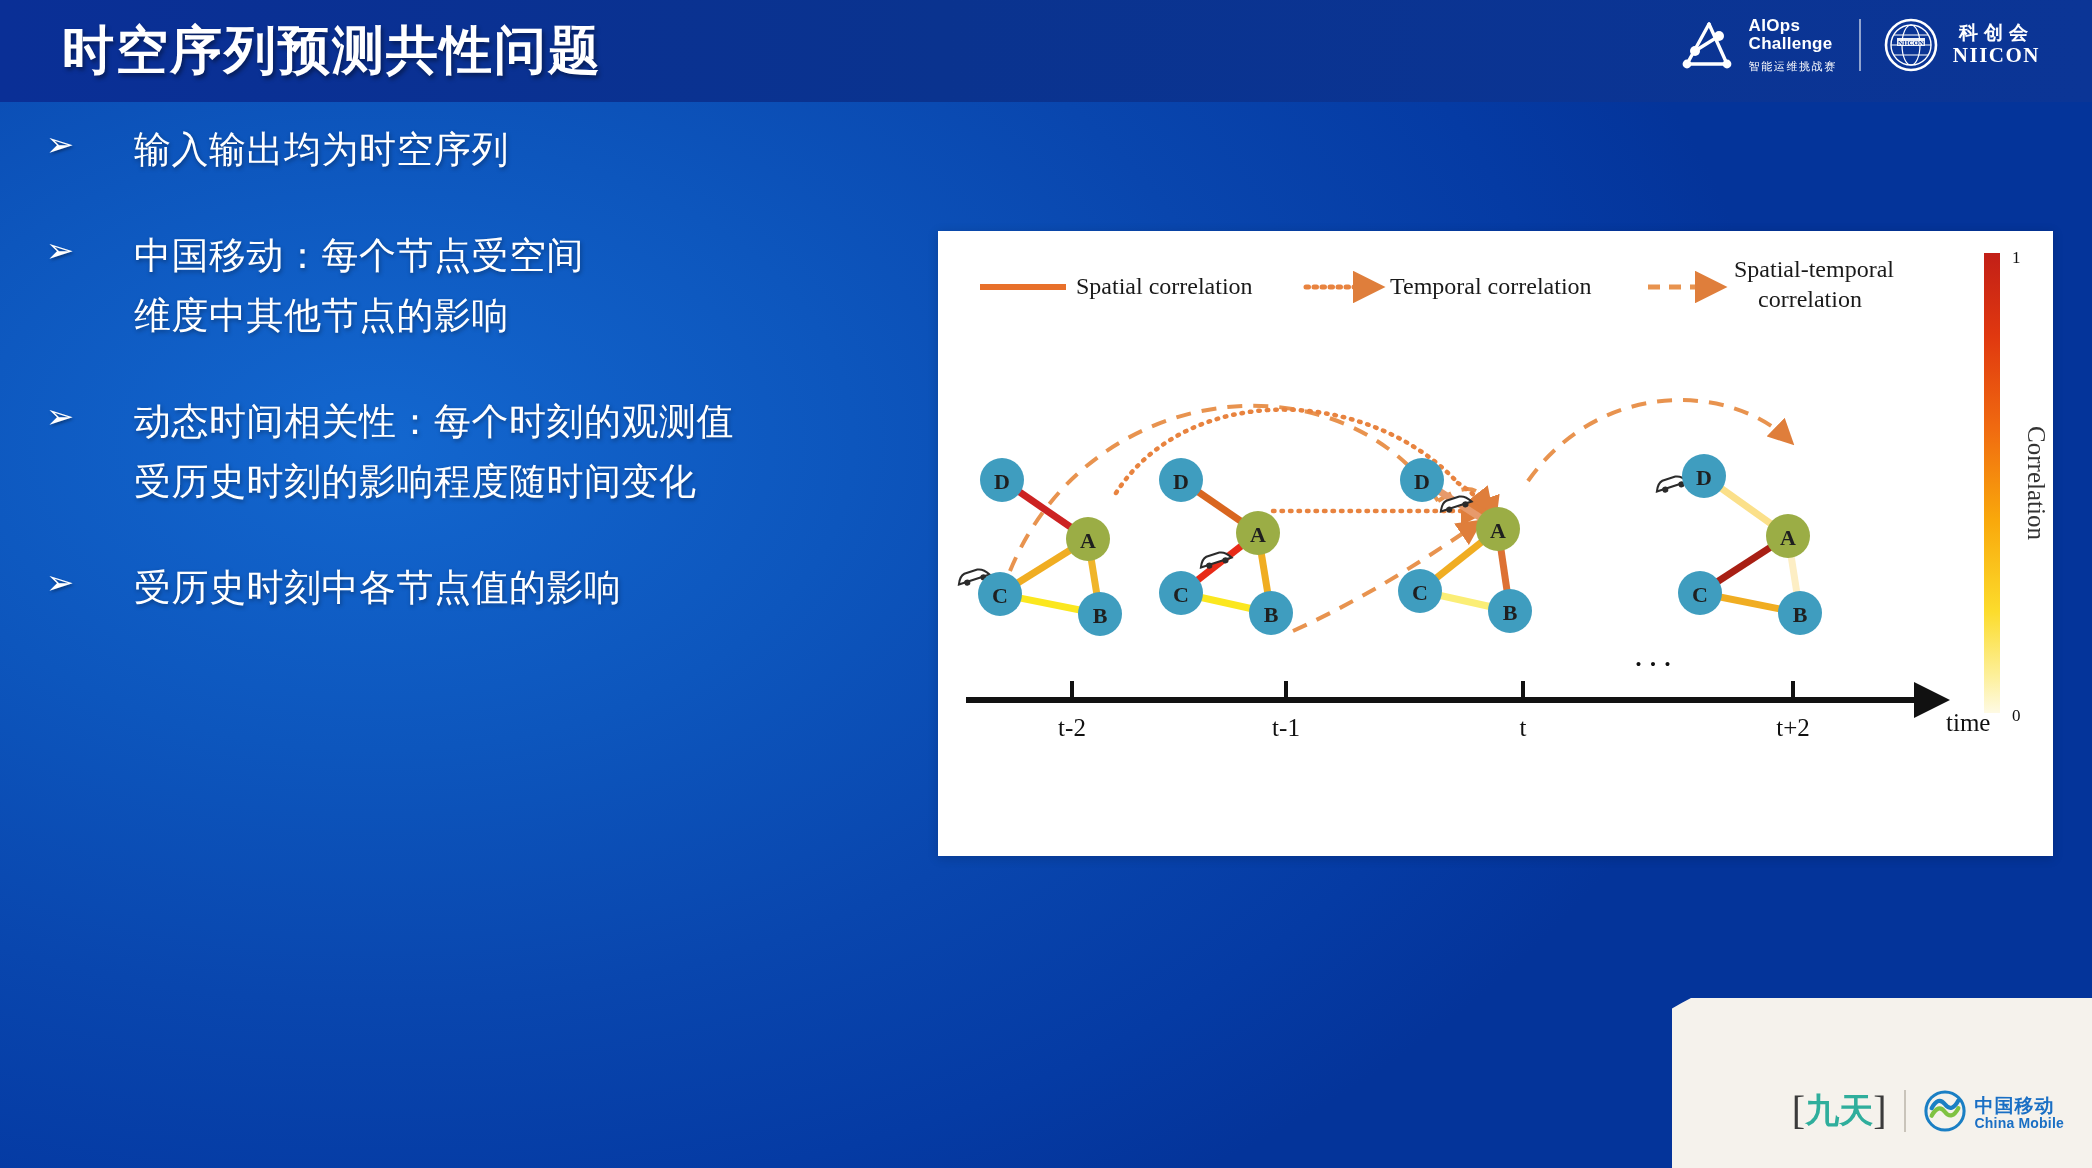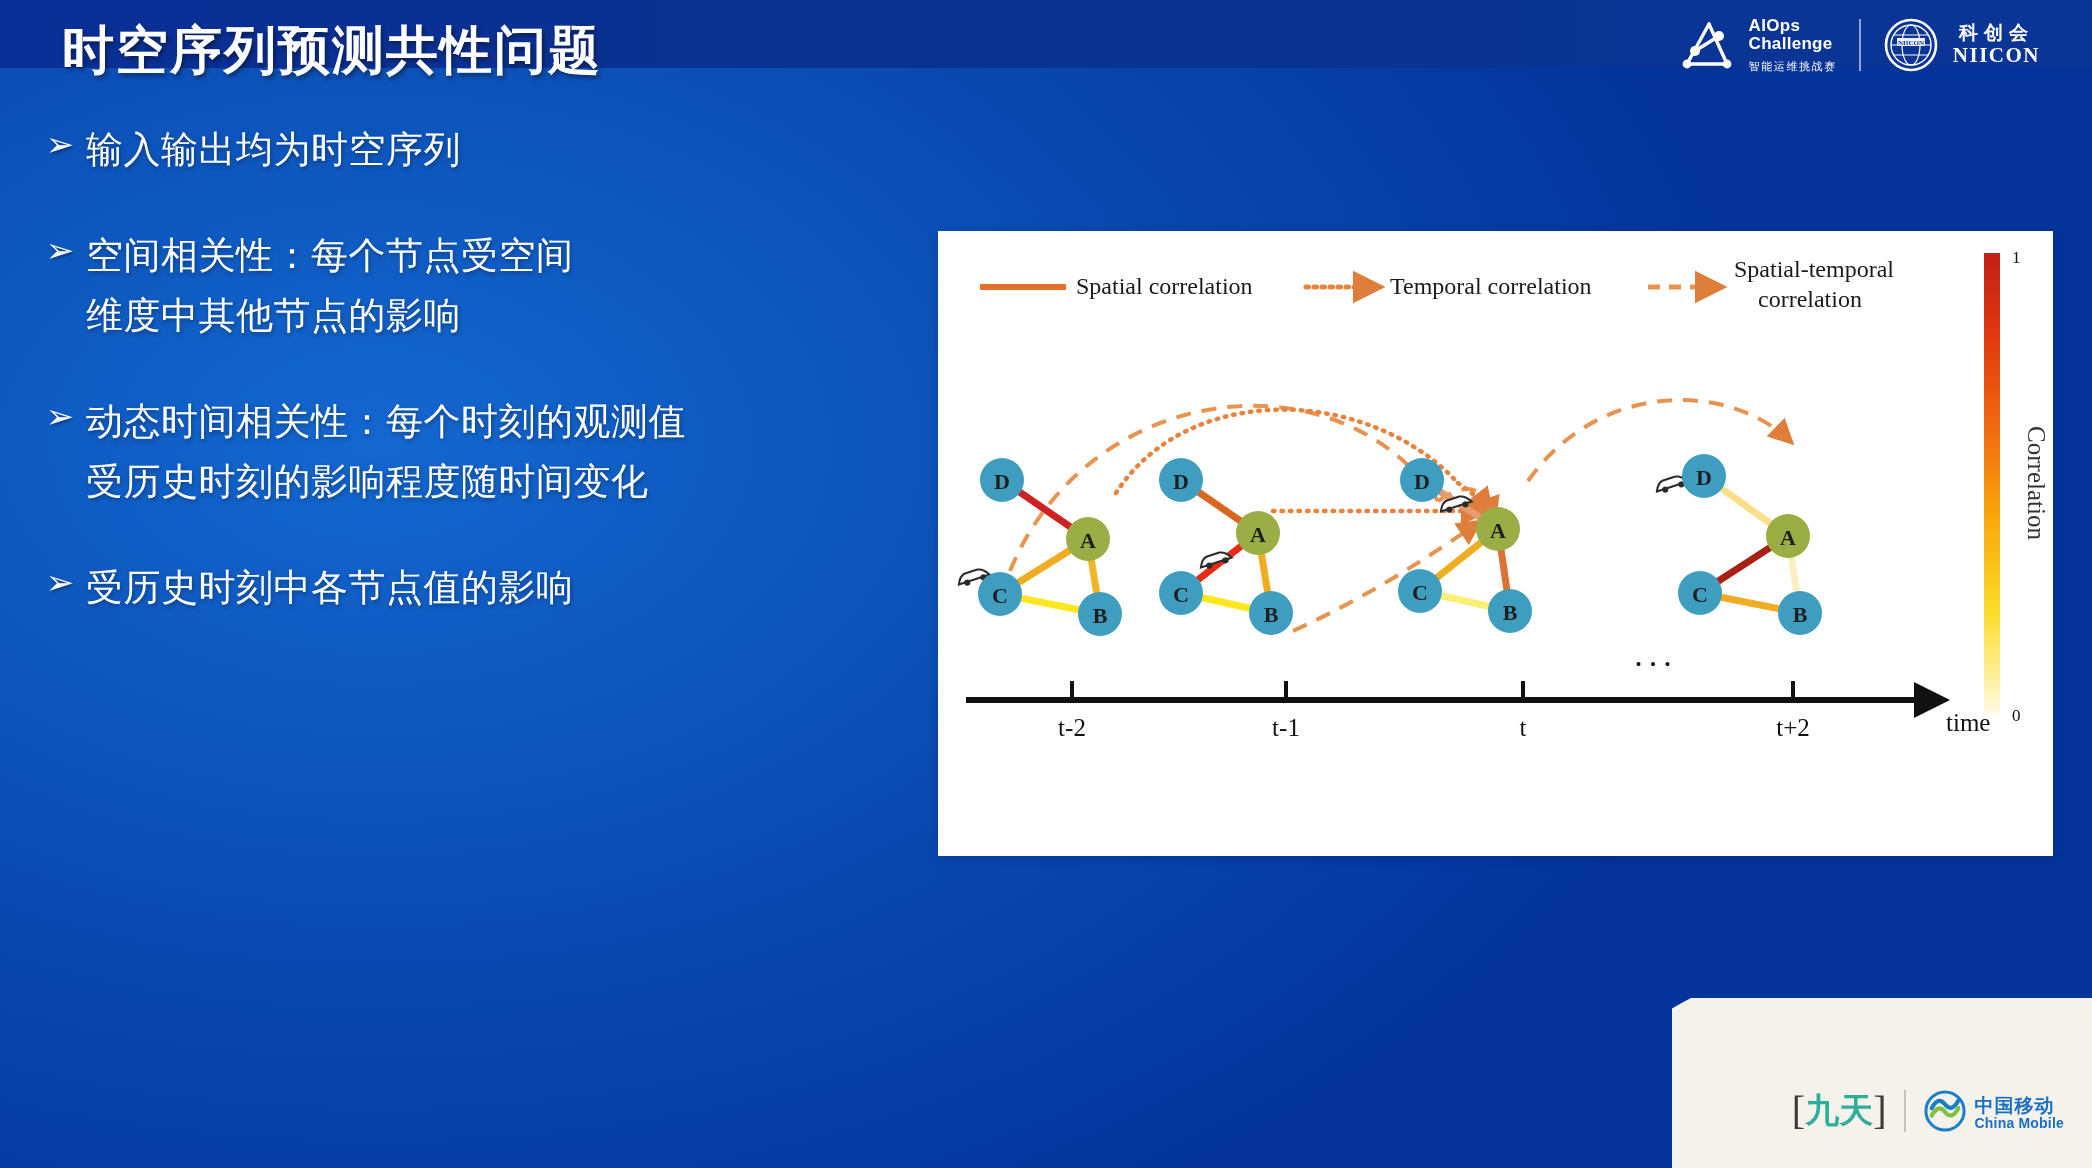--- a/index.html
+++ b/index.html
@@ -13,21 +13,21 @@
   
   #slide{
     position:absolute; inset:0;
     background:
       radial-gradient(ellipse 1400px 900px at 18% 38%, #1367cf 0%, #0d56bd 34%, #0946ae 62%, #053ba4 85%, #04349a 100%);
     overflow:hidden;
   }
 
   
   #header{
-    position:absolute; left:0; top:0; width:100%; height:68px;
+    position:absolute; left:0; top:0; width:100%; height:102px;
     background:linear-gradient(90deg,#0a2f96 0%, #0a338f 45%, #0b3596 100%);
   }
   #header-title{
     position:absolute; left:62px; top:16px;
     font-size:52px; font-weight:bold; color:#ffffff;
     letter-spacing:2px;
     text-shadow:2px 3px 4px rgba(0,0,0,.40);
     white-space:nowrap;
   }
   #header-logos{
@@ -49,20 +49,21 @@
   .bullet{ display:flex; margin-bottom:46px; }
   .bullet-mark{
     flex:0 0 52px; color:#ffffff; font-size:34px; line-height:1.35;
     text-align:center; padding-top:2px;
     text-shadow:1px 2px 3px rgba(0,0,0,.35);
   }
   .bullet-body{
     color:#ffffff; font-size:37px; line-height:1.62; font-weight:400;
     text-shadow:1px 2px 4px rgba(0,0,0,.35);
     letter-spacing:.5px;
+    margin-left:48px;
   }
   .bullet-line{ display:block; white-space:nowrap; }
 
   
   #figure-panel{
     position:absolute; left:938px; top:231px; width:1115px; height:625px;
     background:#ffffff;
     box-shadow:0 2px 10px rgba(0,0,0,.18);
   }
   #figure-svg{ position:absolute; left:0; top:0; width:100%; height:100%; }
@@ -151,21 +152,21 @@
     <div class="bullet">
       <div class="bullet-mark">➢</div>
       <div class="bullet-body">
         <span class="bullet-line">输入输出均为时空序列</span>
       </div>
     </div>
 
     <div class="bullet">
       <div class="bullet-mark">➢</div>
       <div class="bullet-body">
-        <span class="bullet-line">空间相关性：每个节点受空间</span>
+        <span class="bullet-line">中国移动：每个节点受空间</span>
         <span class="bullet-line">维度中其他节点的影响</span>
       </div>
     </div>
 
     <div class="bullet">
       <div class="bullet-mark">➢</div>
       <div class="bullet-body">
         <span class="bullet-line">动态时间相关性：每个时刻的观测值</span>
         <span class="bullet-line">受历史时刻的影响程度随时间变化</span>
       </div>

